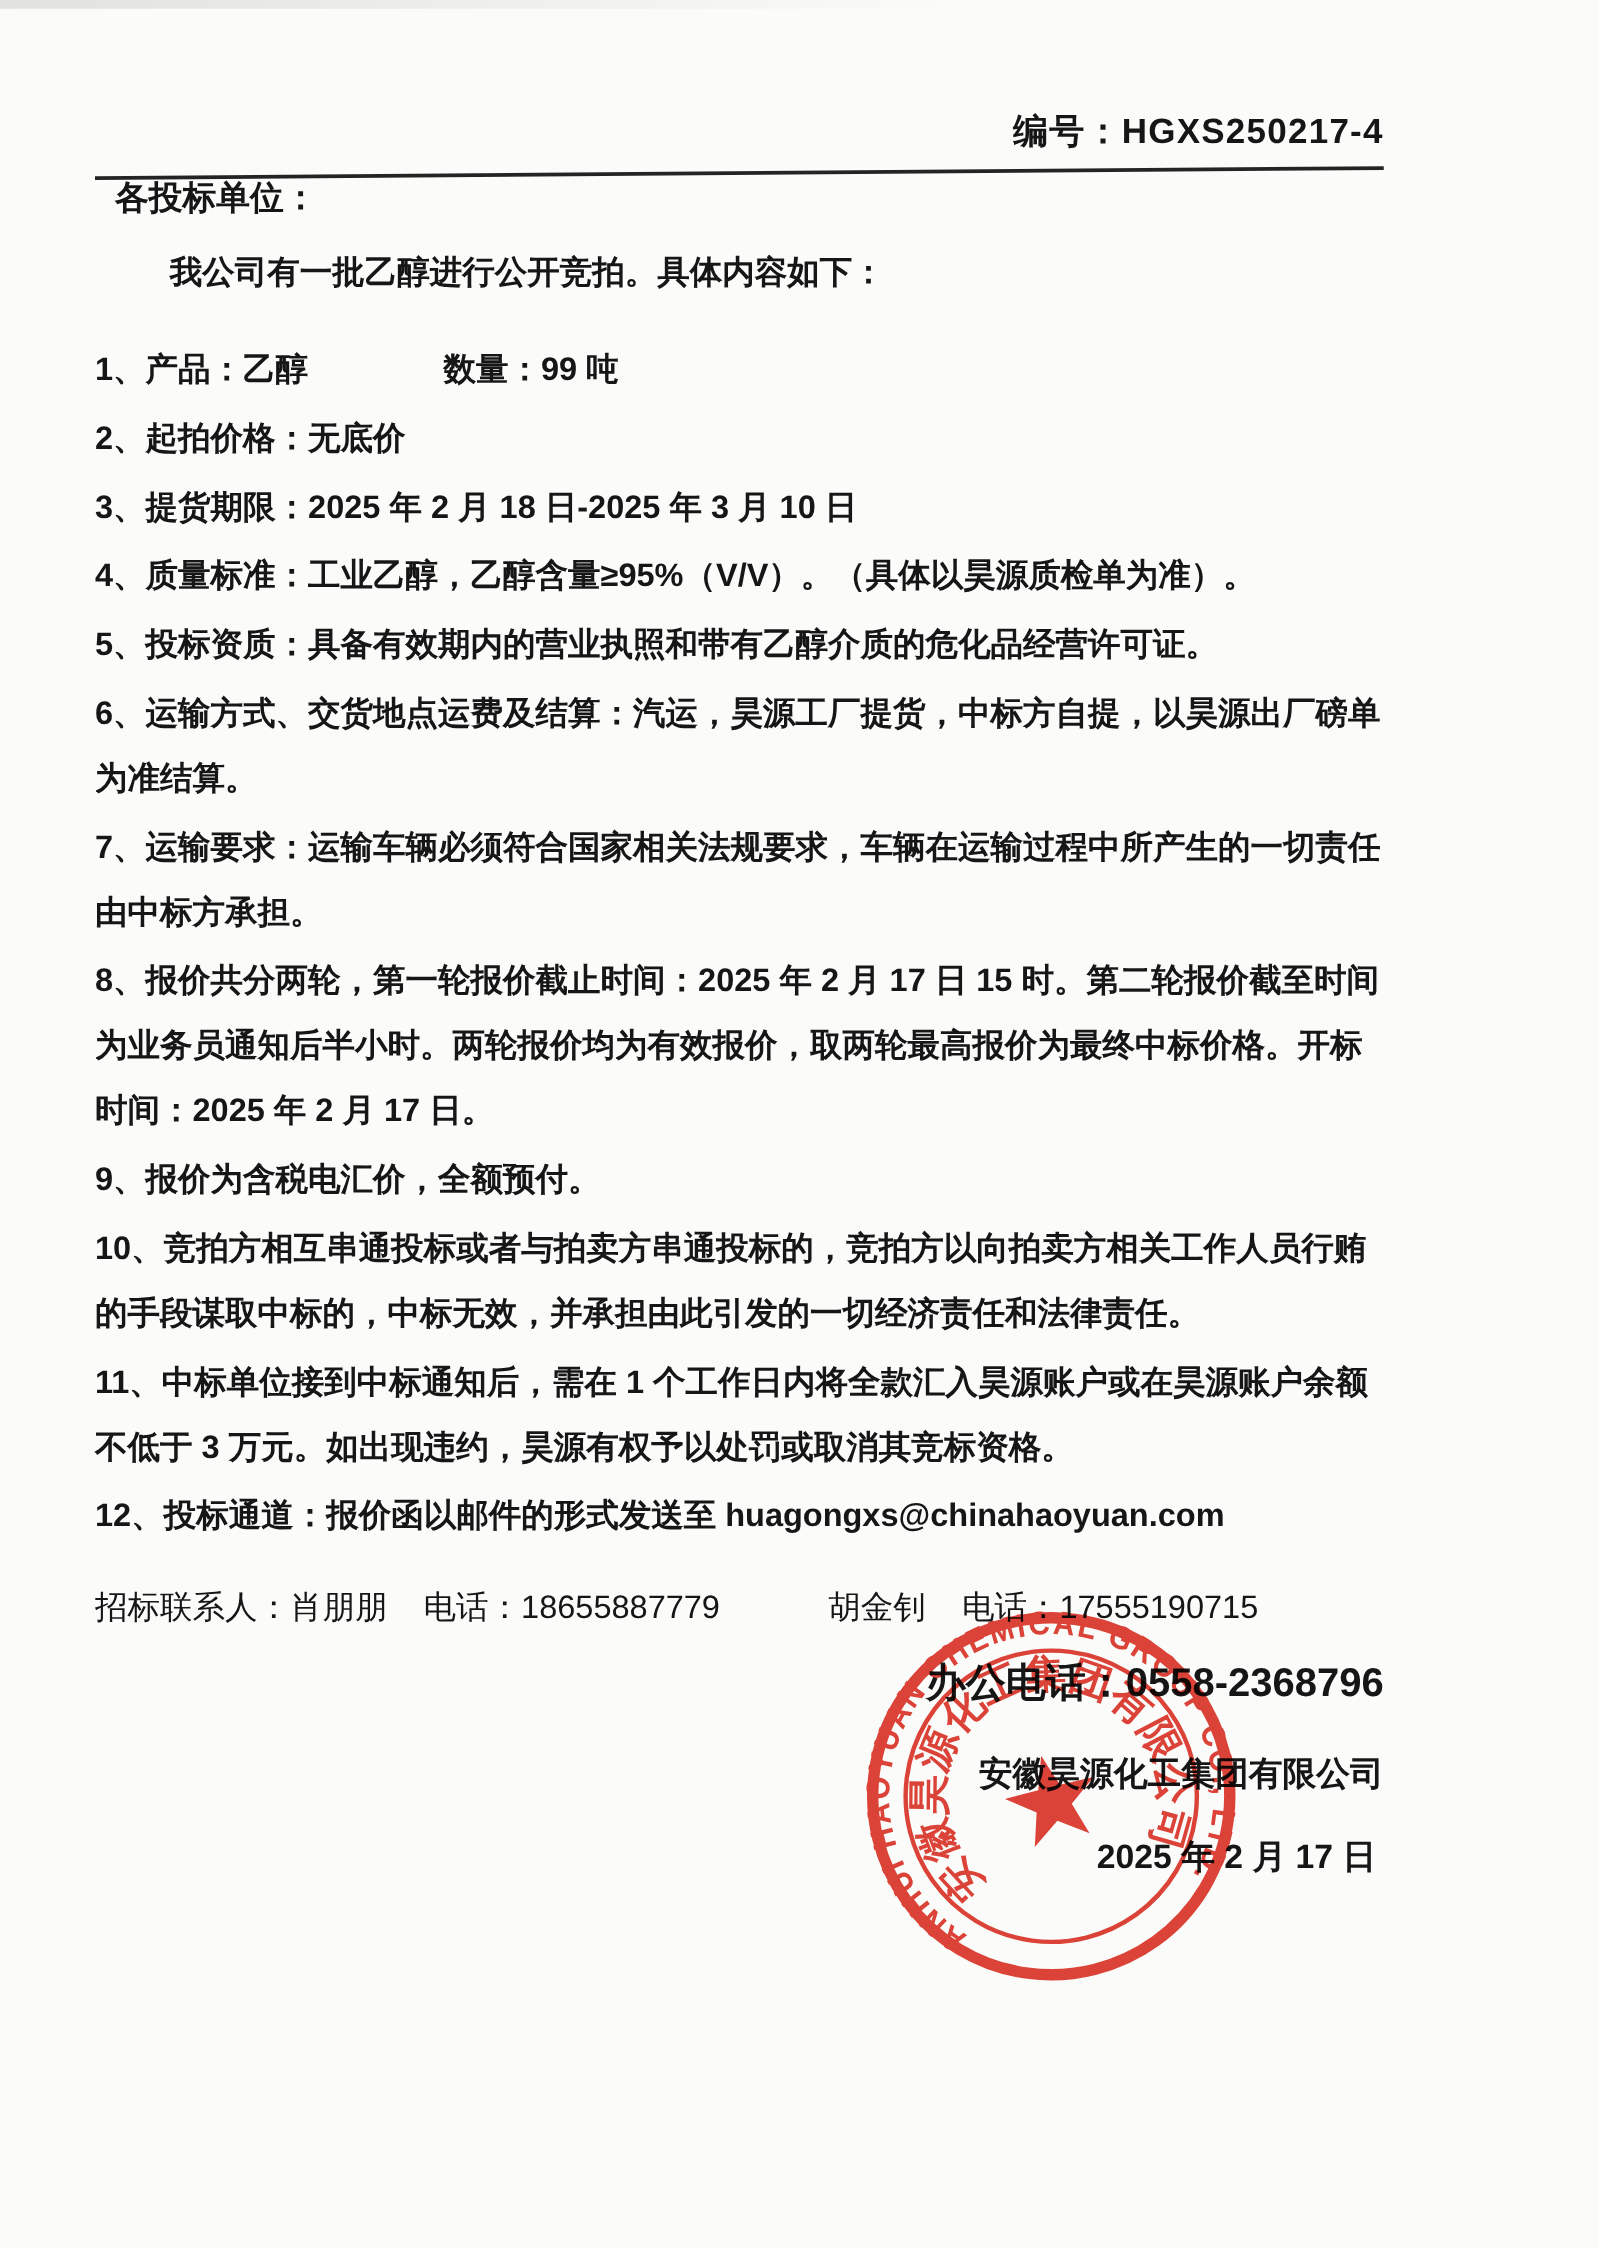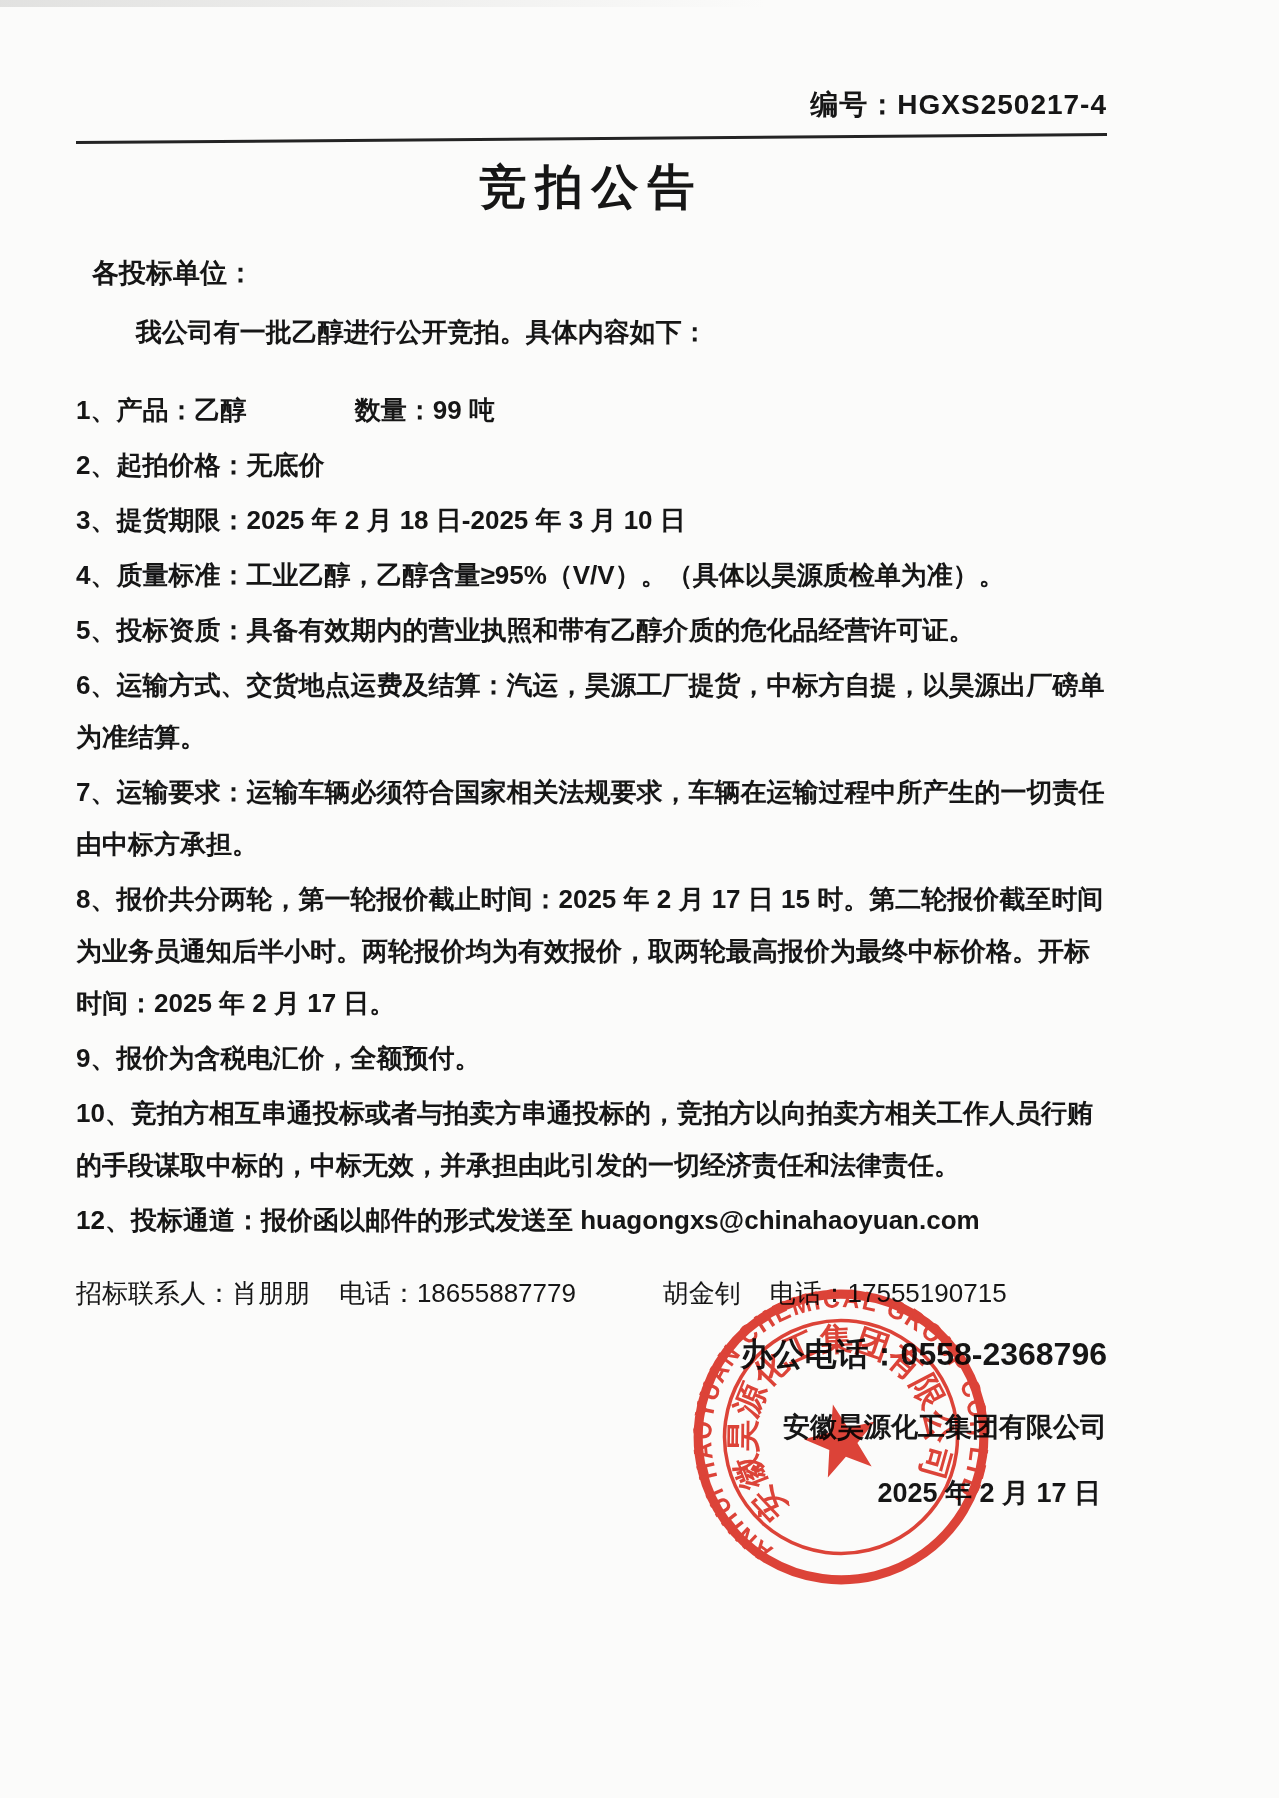--- a/index.html
+++ b/index.html
@@ -111,35 +111,35 @@
 </style>
 </head>
 <body>
 
 <div class="page">
   <div class="scan-edge"></div>
 
   <div class="doc-number">编号：HGXS250217-4</div>
   <hr class="rule">
 
-  <h1 class="title">竞拍公告</h1>
 
   <div class="salutation">各投标单位：</div>
   <p class="intro">我公司有一批乙醇进行公开竞拍。具体内容如下：</p>
 
   <p class="item">1、产品：乙醇               数量：99 吨</p>
   <p class="item">2、起拍价格：无底价</p>
   <p class="item">3、提货期限：2025 年 2 月 18 日-2025 年 3 月 10 日</p>
   <p class="item">4、质量标准：工业乙醇，乙醇含量≥95%（V/V）。（具体以昊源质检单为准）。</p>
   <p class="item">5、投标资质：具备有效期内的营业执照和带有乙醇介质的危化品经营许可证。</p>
   <p class="item">6、运输方式、交货地点运费及结算：汽运，昊源工厂提货，中标方自提，以昊源出厂磅单为准结算。</p>
   <p class="item">7、运输要求：运输车辆必须符合国家相关法规要求，车辆在运输过程中所产生的一切责任由中标方承担。</p>
   <p class="item">8、报价共分两轮，第一轮报价截止时间：2025 年 2 月 17 日 15 时。第二轮报价截至时间为业务员通知后半小时。两轮报价均为有效报价，取两轮最高报价为最终中标价格。开标时间：2025 年 2 月 17 日。</p>
   <p class="item">9、报价为含税电汇价，全额预付。</p>
   <p class="item">10、竞拍方相互串通投标或者与拍卖方串通投标的，竞拍方以向拍卖方相关工作人员行贿的手段谋取中标的，中标无效，并承担由此引发的一切经济责任和法律责任。</p>
+  <p class="item">11、中标单位接到中标通知后，需在 1 个工作日内将全款汇入昊源账户或在昊源账户余额不低于 3 万元。如出现违约，昊源有权予以处罚或取消其竞标资格。</p>
   <p class="item">12、投标通道：报价函以邮件的形式发送至 huagongxs@chinahaoyuan.com</p>
 
   <p class="contacts-line">招标联系人：肖朋朋    电话：18655887779            胡金钊    电话：17555190715</p>
   <p class="office-line">办公电话：0558-2368796</p>
 
   <p class="sign-company">安徽昊源化工集团有限公司</p>
   <p class="sign-date">2025 年 2 月 17 日</p>
 
   <div class="stamp">
     <svg viewBox="0 0 310 310">

